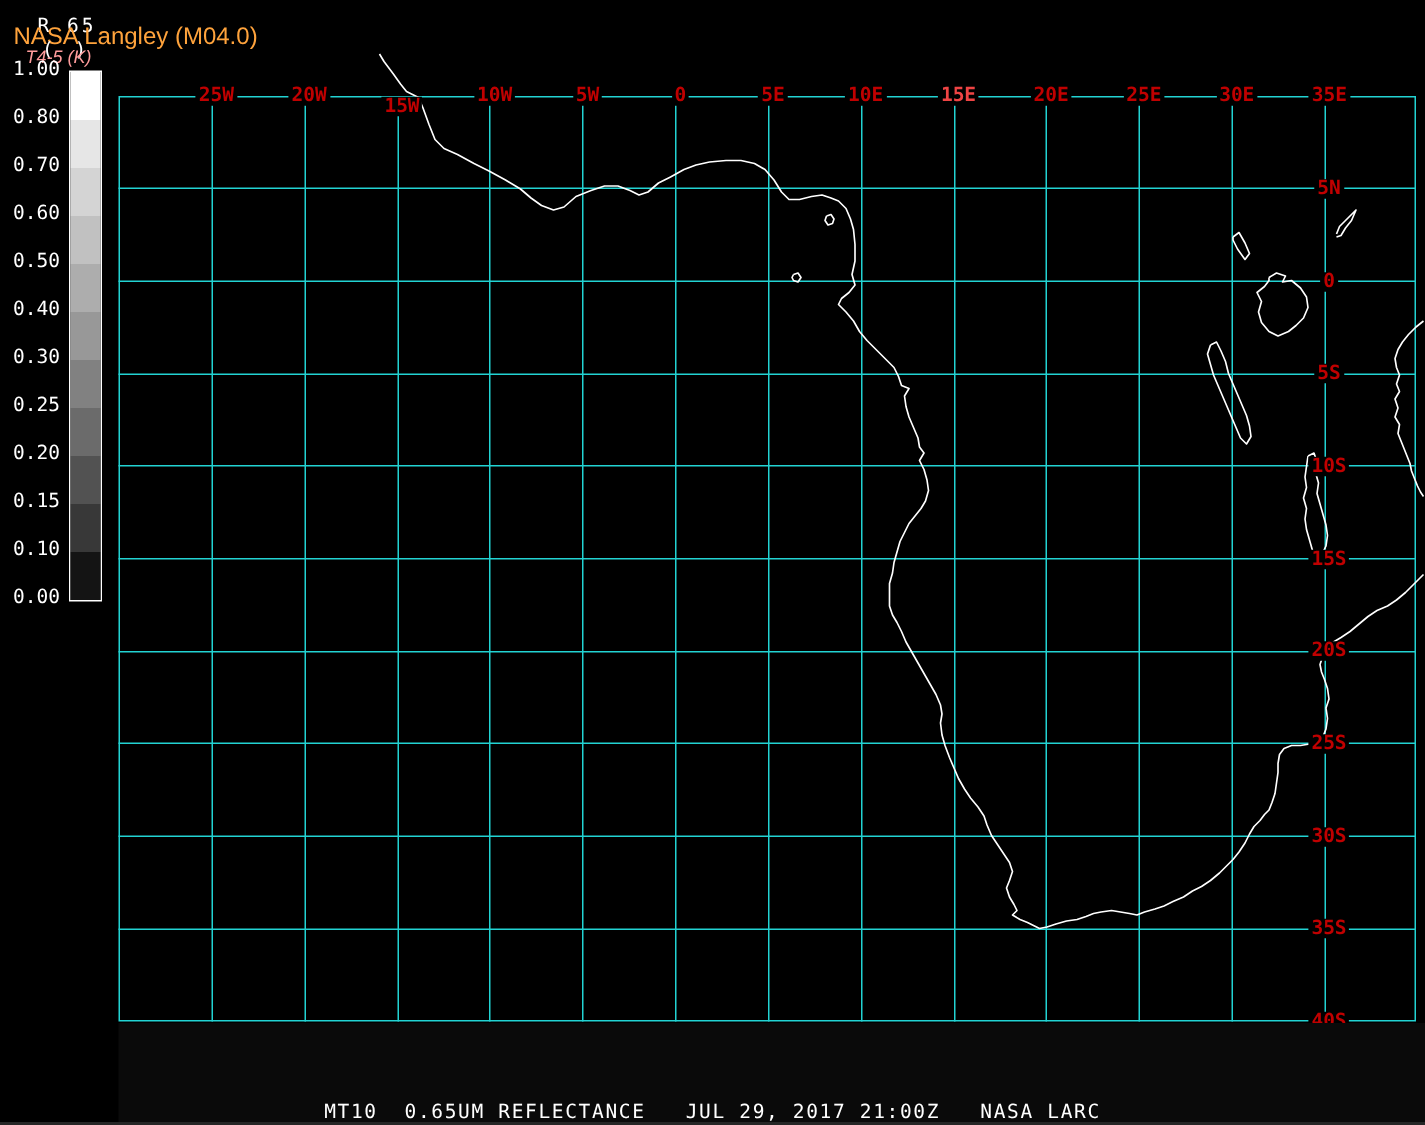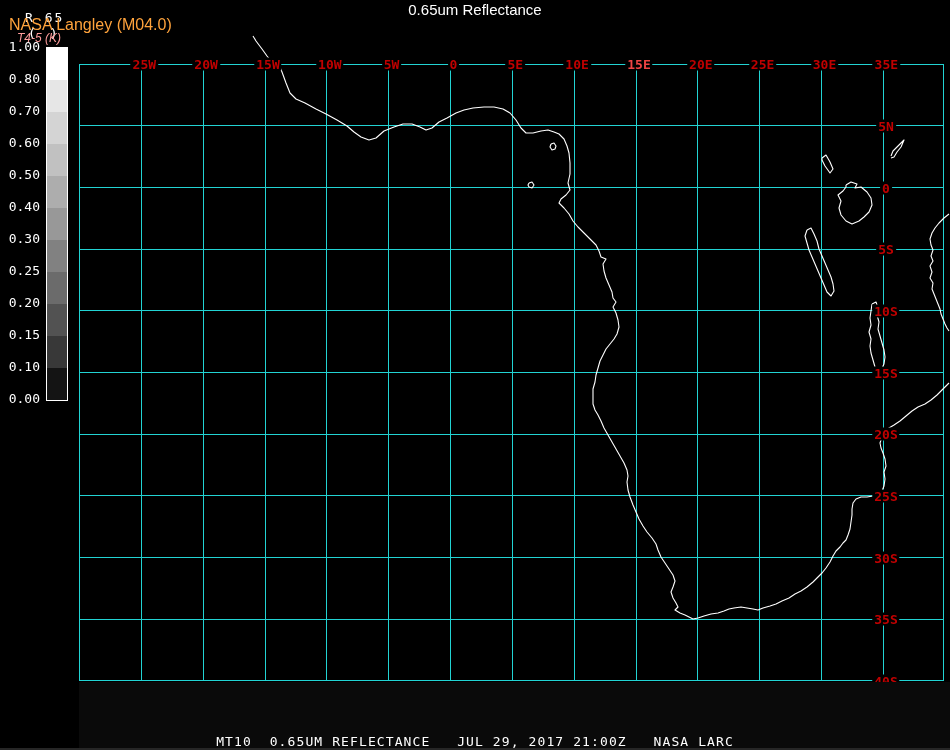--- a/index.html
+++ b/index.html
@@ -28,21 +28,20 @@
   .footer-text{position:absolute;left:0;width:100%;text-align:center;color:#fff;
     font-size:13px;letter-spacing:1.1px;white-space:pre;}
   .bottom-hairline{position:absolute;left:0;bottom:0;width:100%;height:2px;background:#262626;}
 </style>
 </head>
 <body>
 
 <div class="screen">
 
   <div class="titlebox">
-    <div>0.65um Reflectance</div>
   </div>
 
   <span class="corner-label corner-white1">R 65</span>
   <span class="corner-label corner-orange" id="orange-label" style="color: rgb(255, 163, 60);">NASA Langley (M04.0)</span>
   <span class="corner-label corner-white2">( )</span>
   <span class="corner-label corner-salmon" id="salmon-label" style="color: rgb(255, 156, 156);">T4-5 (K)</span>
 
   <div class="cbar" id="cbar" style="left: 46px; top: 47px; width: 20px; height: 352px;">
       <div class="seg" style="background: rgb(255, 255, 255);"></div>
       <div class="seg" style="background: rgb(230, 230, 230);"></div>
@@ -101,21 +100,21 @@
         <polyline points="891,156 893,151 897,147 901,143 904,140 901,147 897,152 894,157 891,158" fill="none" stroke="#ffffff" stroke-width="1.1" stroke-linejoin="round"></polyline>
         <polyline points="822,158 826,155 830,162 833,169 830,173 825,166 822,160 822,158" fill="none" stroke="#ffffff" stroke-width="1.1" stroke-linejoin="round"></polyline>
         <polyline points="846,185 851,182 857,184 855,188 861,187 867,192 871,198 872,205 869,212 864,217 859,221 852,224 846,221 841,215 839,208 841,201 838,195 843,191 846,187 846,185" fill="none" stroke="#ffffff" stroke-width="1.1" stroke-linejoin="round"></polyline>
         <polyline points="807,230 811,228 814,234 817,241 819,249 822,256 825,263 828,270 831,277 833,284 834,291 831,296 827,292 824,285 821,278 818,271 815,264 812,257 809,250 807,243 805,236 807,230" fill="none" stroke="#ffffff" stroke-width="1.1" stroke-linejoin="round"></polyline>
         <polyline points="872,304 876,302 878,308 877,315 879,322 878,329 880,336 882,343 884,350 885,357 884,364 881,370 878,373 875,367 873,360 871,353 870,346 871,339 869,332 871,325 870,318 871,311 872,304" fill="none" stroke="#ffffff" stroke-width="1.1" stroke-linejoin="round"></polyline>
         <polyline points="551,144 554,143 556,146 555,149 552,150 550,147 551,144" fill="none" stroke="#ffffff" stroke-width="1.1" stroke-linejoin="round"></polyline>
         <polyline points="529,183 532,182 534,185 532,188 529,187 528,185 529,183" fill="none" stroke="#ffffff" stroke-width="1.1" stroke-linejoin="round"></polyline>
       </svg>
       <span class="maplabel" style="left: 144.3px; top: 64px; color: rgb(192, 0, 0);">25W</span>
       <span class="maplabel" style="left: 206.1px; top: 64px; color: rgb(192, 0, 0);">20W</span>
-      <span class="maplabel" style="left: 268px; top: 64px; color: rgb(192, 0, 0);">15W</span>
+      <span class="maplabel" style="left: 268px; top: 71px; color: rgb(192, 0, 0);">15W</span>
       <span class="maplabel" style="left: 329.8px; top: 64px; color: rgb(192, 0, 0);">10W</span>
       <span class="maplabel" style="left: 391.6px; top: 64px; color: rgb(192, 0, 0);">5W</span>
       <span class="maplabel" style="left: 453.5px; top: 64px; color: rgb(192, 0, 0);">0</span>
       <span class="maplabel" style="left: 515.3px; top: 64px; color: rgb(192, 0, 0);">5E</span>
       <span class="maplabel" style="left: 577.1px; top: 64px; color: rgb(192, 0, 0);">10E</span>
       <span class="maplabel" style="left: 639px; top: 64px; color: #ef4444;">15E</span>
       <span class="maplabel" style="left: 700.8px; top: 64px; color: rgb(192, 0, 0);">20E</span>
       <span class="maplabel" style="left: 762.6px; top: 64px; color: rgb(192, 0, 0);">25E</span>
       <span class="maplabel" style="left: 824.5px; top: 64px; color: rgb(192, 0, 0);">30E</span>
       <span class="maplabel" style="left: 886.3px; top: 64px; color: rgb(192, 0, 0);">35E</span>

